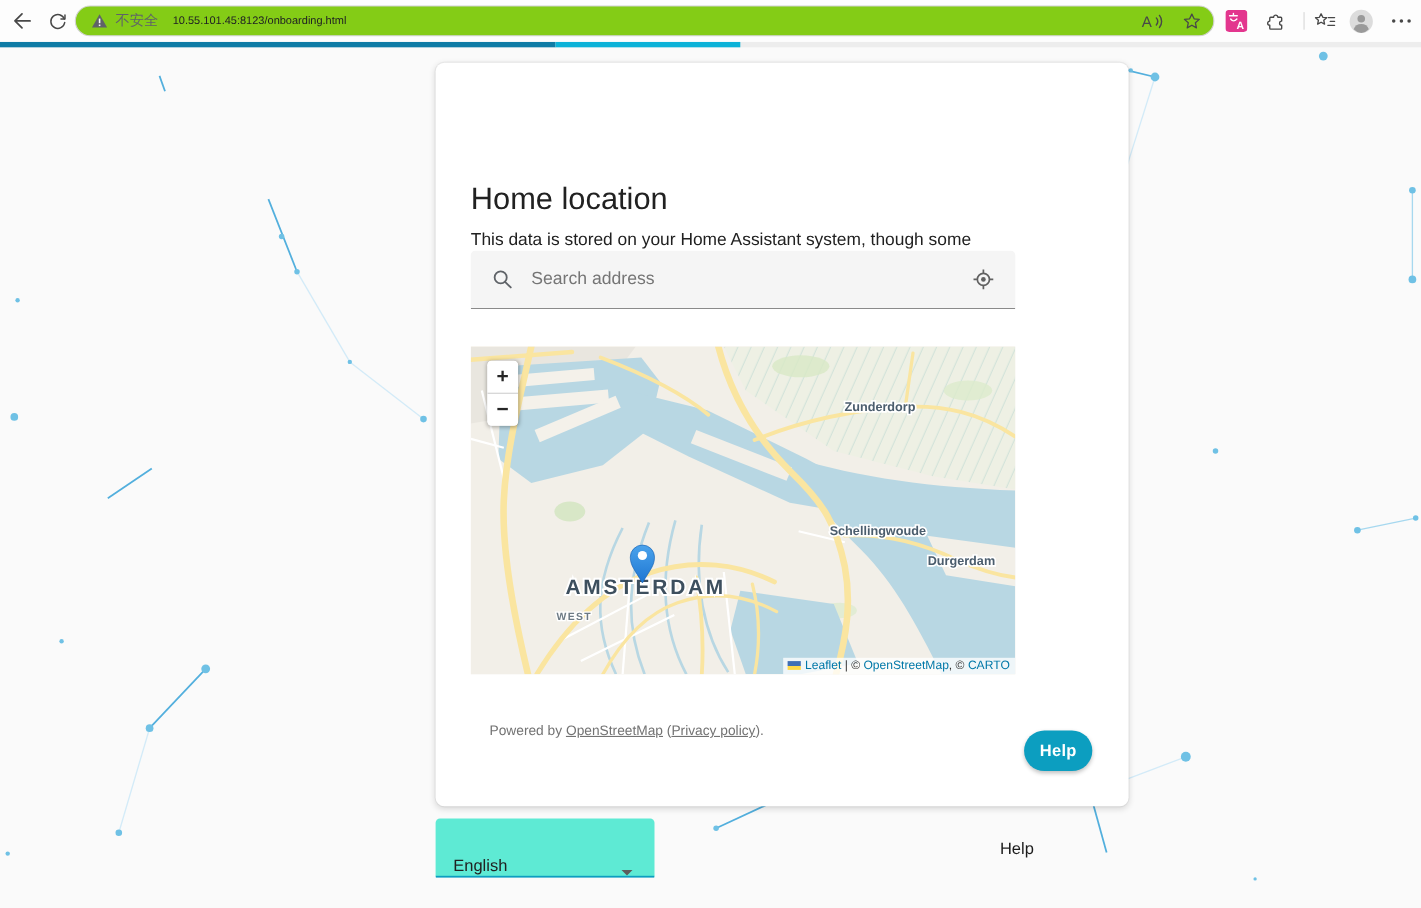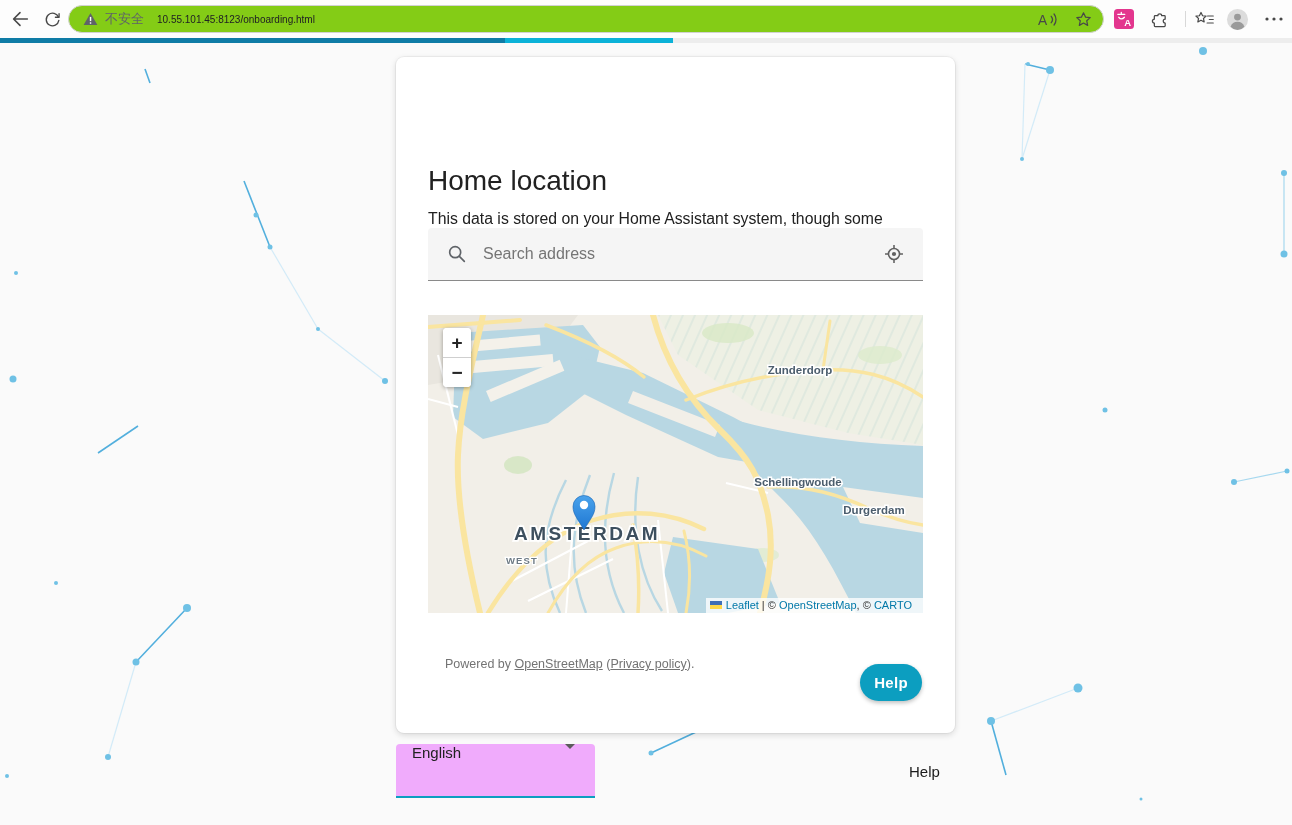--- a/index.html
+++ b/index.html
@@ -28,21 +28,21 @@
   
   .progress-track{position:absolute;top:38px;left:0;width:1292px;height:5px;background:#ededed;z-index:29;}
   .progress-fill{position:absolute;top:0;height:5px;}
   .fill-dark{left:0;background:#0f7ca6;}
   .fill-light{background:#0cb2d8;}
 
   
   .constellation{position:absolute;left:0;top:0;z-index:1;}
 
   
-  .card{position:absolute;left:396px;top:57px;width:559px;height:676px;background:#fff;
+  .card{position:absolute;left:396px;top:57px;width:630px;height:676px;background:#fff;
         border-radius:8px;box-shadow:0 2px 6px rgba(0,0,0,.14),0 0 0 1px rgba(0,0,0,.04);
         z-index:10;box-sizing:border-box;}
   .card-title{position:absolute;left:32px;top:108px;font-size:28px;font-weight:400;color:#212121;line-height:32px;}
   .card-desc{position:absolute;left:32px;top:150px;width:492px;font-size:15.8px;color:#212121;line-height:23px;}
 
   .search-field{position:absolute;left:32px;top:171px;width:495px;height:53px;background:#f5f5f5;
         border-bottom:1px solid #8a8a8a;border-radius:4px 4px 0 0;box-sizing:border-box;
         display:flex;align-items:center;padding:0 16px 0 18px;}
   .search-input{flex:1;border:none;outline:none;background:transparent;margin-left:13px;
         font-size:16px;color:#212121;font-family:"Liberation Sans",sans-serif;}
@@ -50,37 +50,37 @@
   .locate-btn{width:26px;height:26px;display:flex;align-items:center;justify-content:center;cursor:pointer;}
 
   .map{position:absolute;left:32px;top:258px;width:495px;height:298px;overflow:hidden;background:#f2efe8;cursor:grab;}
   .map svg.tiles{position:absolute;left:0;top:0;}
   .zoomctl{position:absolute;left:15px;top:13px;width:28px;background:#fff;border-radius:4px;
         box-shadow:0 1px 4px rgba(0,0,0,.35);overflow:hidden;z-index:5;}
   .zoom-btn{width:28px;height:29px;display:flex;align-items:center;justify-content:center;
         font-size:19px;font-weight:700;color:#262626;cursor:pointer;background:#fff;}
   .zoom-btn + .zoom-btn{border-top:1px solid #cfcfcf;}
   .attribution{position:absolute;right:0;bottom:0;background:rgba(255,255,255,.78);z-index:5;
-        font-size:11px;color:#333;padding:1px 11px 2px 4px;display:flex;align-items:center;white-space:pre;}
+        font-size:11px;color:#333;padding:1px 5px 2px 4px;display:flex;align-items:center;white-space:pre;}
   .attribution a{color:#0078A8;text-decoration:none;cursor:pointer;}
   .ua-flag{display:inline-block;width:12px;height:8px;margin-right:4px;
         background:linear-gradient(#3f6fb5 50%,#ffd948 50%);}
 
   .powered{position:absolute;left:49px;top:600px;font-size:12.5px;color:#737373;}
   .powered a{color:#737373;text-decoration:underline;cursor:pointer;}
 
   .next-btn{position:absolute;right:33px;top:607px;width:62px;height:37px;border:none;
         background:#0c9ec0;color:#fff;font-size:15px;font-weight:700;letter-spacing:.3px;
         border-radius:18.5px;cursor:pointer;box-shadow:0 2px 4px rgba(0,0,0,.25);
         font-family:"Liberation Sans",sans-serif;}
 
   
-  .lang-select{position:absolute;left:396px;top:744px;width:199px;height:54px;background:#f0abfc;
+  .lang-select{position:absolute;left:396px;top:744px;width:199px;height:54px;background:#5eead4;
         border-radius:4px 4px 0 0;border-bottom:2px solid #0c9ec0;box-sizing:border-box;z-index:10;
-        display:flex;align-items:flex-start;padding:0 20px 0 16px;cursor:pointer;}
+        display:flex;align-items:flex-end;padding:0 20px 0 16px;cursor:pointer;}
   .lang-value{flex:1;font-size:15px;color:#212121;}
   .select-arrow{width:0;height:0;border-left:5px solid transparent;border-right:5px solid transparent;
         border-top:5px solid #5c5c5c;}
   .help-link{position:absolute;left:909px;top:763px;font-size:15px;color:#1b1b1b;z-index:10;cursor:pointer;}
 
   
   .place{font-size:11.5px;font-weight:700;fill:#4b5d6d;paint-order:stroke;stroke:#ffffff;stroke-width:3px;
          font-family:"Liberation Sans",sans-serif;}
   .city{font-size:19px;font-weight:700;letter-spacing:2.5px;fill:#3d4f5e;paint-order:stroke;stroke:#ffffff;
         stroke-width:3.5px;font-family:"Liberation Sans",sans-serif;}

